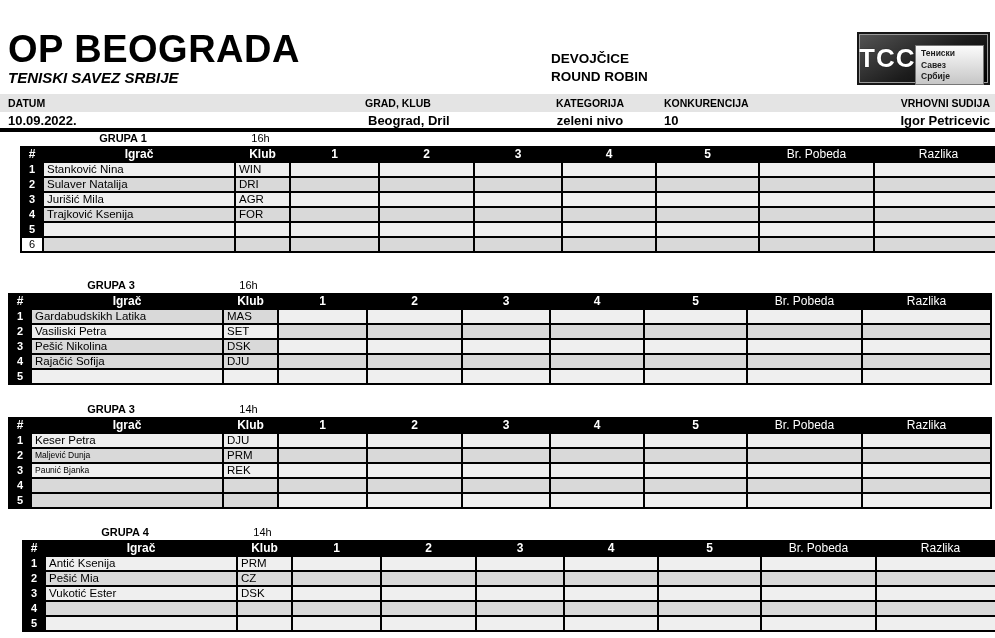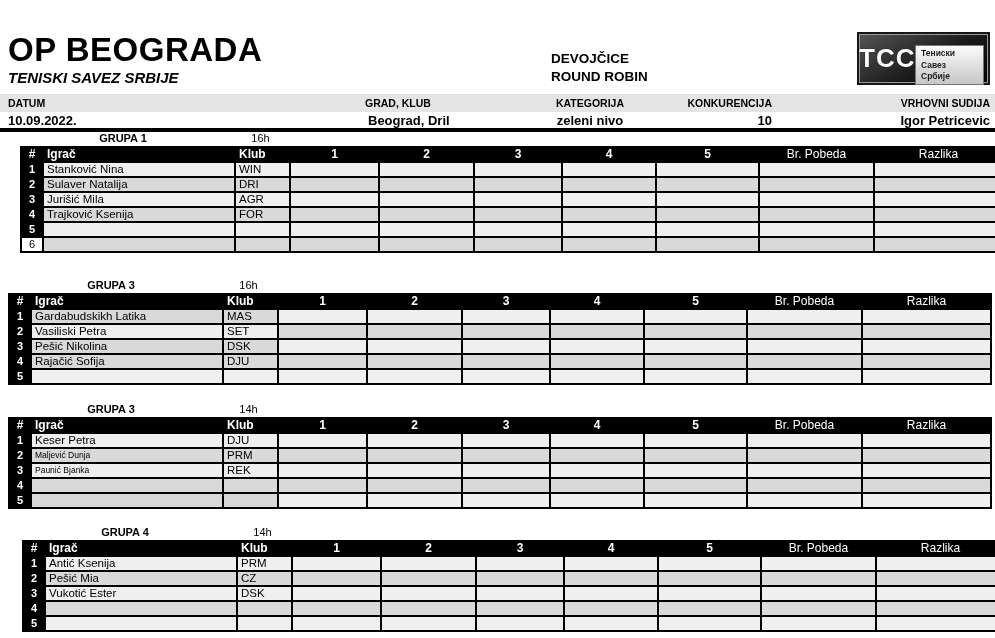--- a/index.html
+++ b/index.html
@@ -1,20 +1,20 @@
 <!DOCTYPE html>
 <html style="--row-light: #efefef; --row-gray: #d9d9d9; --band: #e4e4e4; --thead: #000000;"><head>
 <meta charset="utf-8">
 <style>
   html,body{margin:0;padding:0;background:#fff;}
   .page{position:relative;width:995px;height:638px;background:#fff;overflow:hidden;
         font-family:"Liberation Sans",sans-serif;color:#000;}
 
   
-  .title{position:absolute;left:8px;top:31px;font-size:33px;font-weight:900;
+  .title{position:absolute;left:8px;top:31px;font-size:38px;font-weight:900;
          letter-spacing:.5px;line-height:37px;white-space:nowrap;}
   .subtitle{position:absolute;left:8px;top:69px;font-size:15px;font-weight:700;
             font-style:italic;white-space:nowrap;}
   .evt{position:absolute;left:551px;font-size:13.5px;font-weight:700;white-space:nowrap;}
   .evt1{top:51px}.evt2{top:69px}
 
   
   .logo{position:absolute;left:857px;top:32px;width:129px;height:49px;
         border:2px solid #161616;background:linear-gradient(150deg,#555 0%,#1c1c1c 55%,#000 100%);
         box-shadow:inset 0 0 0 1px #9a9a9a;display:flex;align-items:center;}
@@ -24,37 +24,37 @@
               border:1px solid #777;padding:2px 5px 1px 5px;font-size:8.5px;line-height:1.35;
               font-weight:700;color:#1c1c1c;}
 
   
   .band{position:absolute;left:0;top:94px;width:995px;height:18px;background:var(--band,#e4e4e4);}
   .flabel{position:absolute;top:97px;font-size:10.5px;font-weight:700;white-space:nowrap;}
   .fval{position:absolute;top:113px;font-size:13px;font-weight:700;white-space:nowrap;}
   .p-datum{left:8px}
   .p-grad{left:365px}
   .p-kat{left:535px;width:110px;text-align:center}
-  .p-kon{left:648px;width:124px;text-align:right}
+  .p-kon{left:664px;width:124px;text-align:left}
   .p-sud{right:5px;}
   .vp-datum{left:8px}
   .vp-grad{left:368px}
   .rule{position:absolute;left:0;top:128px;width:995px;height:4px;background:#000;}
 
   
   .group{position:absolute;left:8px;width:982px;}
   .glabel{position:relative;height:14px;}
   .gname{position:absolute;left:0;width:206px;text-align:center;font-size:11px;font-weight:700;}
   .gtime{position:absolute;left:213px;width:55px;text-align:center;font-size:11px;font-weight:400;}
   table.grid{border-collapse:collapse;table-layout:fixed;width:982px;}
   .grid th,.grid td{border:2px solid #000;overflow:hidden;white-space:nowrap;}
   .grid th{background:var(--thead,#000);color:#fff;height:13px;font-size:12px;
            line-height:13px;padding:0 3px;font-weight:700;}
   .grid th.c{text-align:center}
-  .grid th.l{text-align:left}
+  .grid th.l{text-align:center}
   .grid th.thin{font-weight:400}
   .grid td{height:13px;font-size:11.5px;line-height:13px;padding:0 3px;}
   td.num{background:#000;color:#fff;text-align:center;font-weight:700;font-size:11px;padding:0;}
   td.num.plain{background:#fff;color:#000;font-weight:400;}
   td.light{background:var(--row-light,#efefef);}
   td.gray{background:var(--row-gray,#d9d9d9);}
   td.small{font-size:8.5px;}
 </style>
 </head>
 <body>

